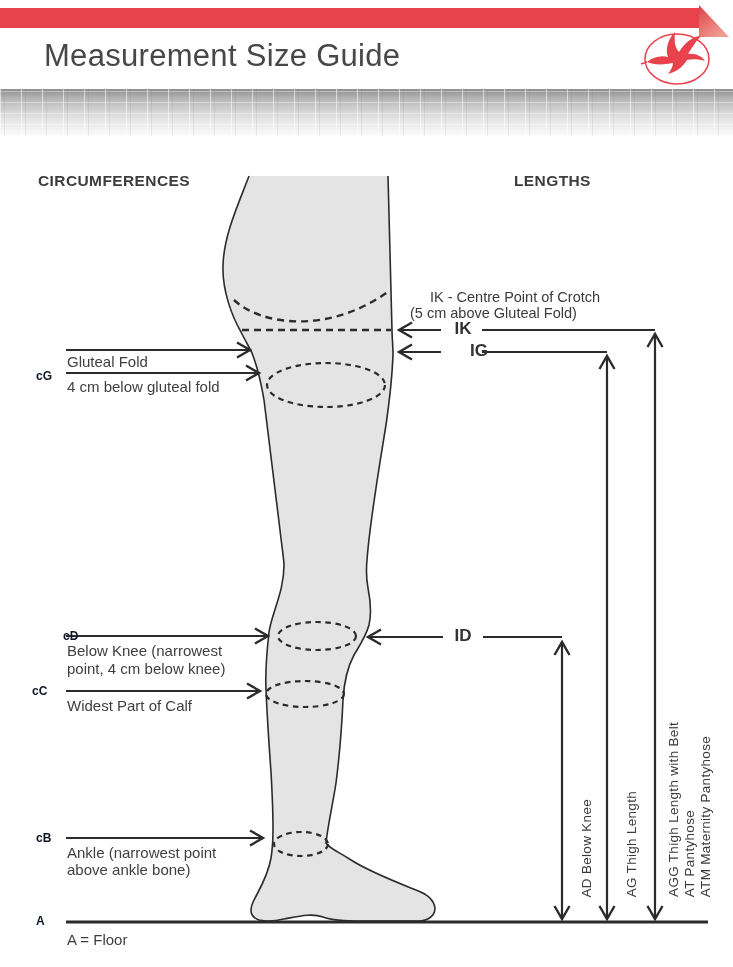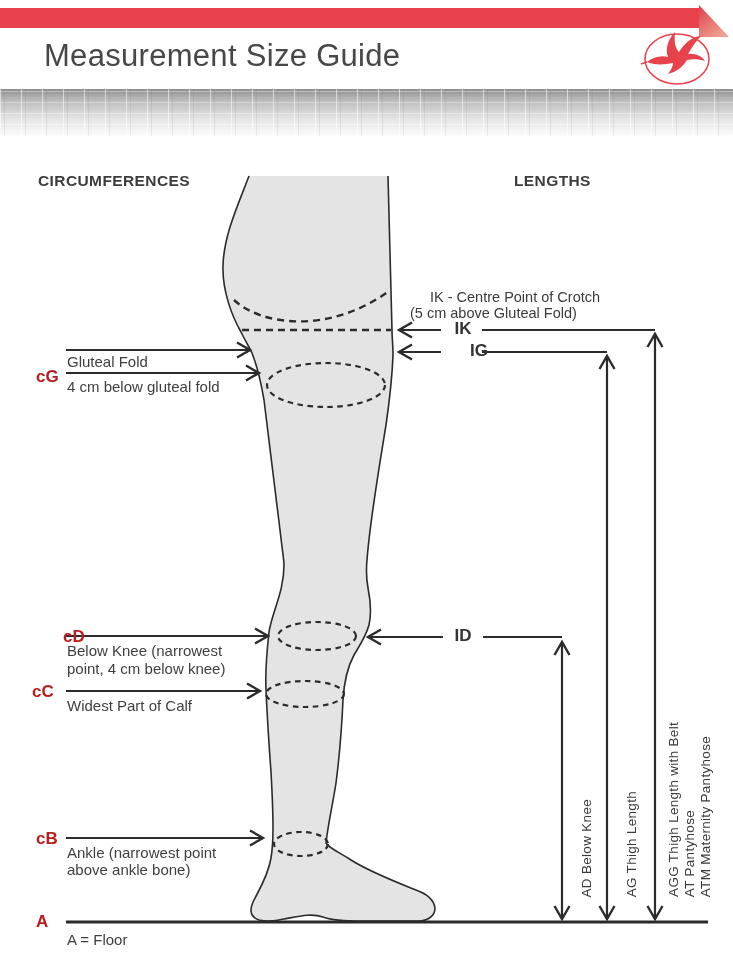--- a/index.html
+++ b/index.html
@@ -11,21 +11,21 @@
          letter-spacing:0.3px;margin:0;}
   .logo{position:absolute;left:640px;top:28px;}
   .band{position:absolute;left:0;top:89px;width:733px;height:47px;
     background-image:
       repeating-linear-gradient(90deg, rgba(255,255,255,0.55) 0 1px, rgba(0,0,0,0) 1px 4px,
         rgba(90,90,90,0.10) 4px 5px, rgba(0,0,0,0) 5px 21px),
       repeating-linear-gradient(0deg, rgba(255,255,255,0.35) 0 1px, rgba(0,0,0,0) 1px 11px),
       linear-gradient(180deg,#8f8f8f 0%,#b9b9b9 22%,#e2e2e2 60%,#fbfbfb 100%);}
   .heading{position:absolute;font-size:15.5px;font-weight:bold;color:#3c3c3c;letter-spacing:0.4px;}
   .diagram{position:absolute;left:0;top:0;width:733px;height:967px;}
-  .code{position:absolute;font-size:17px;font-weight:bold;color:#b91c1c;line-height:21px;}
+  .code{position:absolute;font-size:12px;font-weight:bold;color:#0f172a;line-height:21px;}
   .lbl{position:absolute;font-size:15px;color:#3f3f3f;line-height:17px;white-space:nowrap;}
   .note{position:absolute;font-size:14.5px;color:#3a3a3a;line-height:16px;white-space:nowrap;}
   .mcode{position:absolute;width:34px;text-align:center;font-size:17px;font-weight:bold;color:#333;}
   .vlabel{position:absolute;bottom:70px;writing-mode:vertical-rl;transform:rotate(180deg);
           font-size:13.5px;color:#3a3a3a;letter-spacing:0.3px;white-space:nowrap;}
   .leg{fill:#e4e4e4;stroke:#2b2b2b;stroke-width:1.6;stroke-linejoin:round;}
   .ml{stroke:#2b2b2b;stroke-width:2.2;fill:none;}
   .floor{stroke:#2b2b2b;stroke-width:2.8;fill:none;}
   .ah{fill:none;stroke:#2b2b2b;stroke-width:2.4;}
   .dsh{fill:none;stroke:#2b2b2b;stroke-width:2.2;stroke-dasharray:5.5 4.5;}

